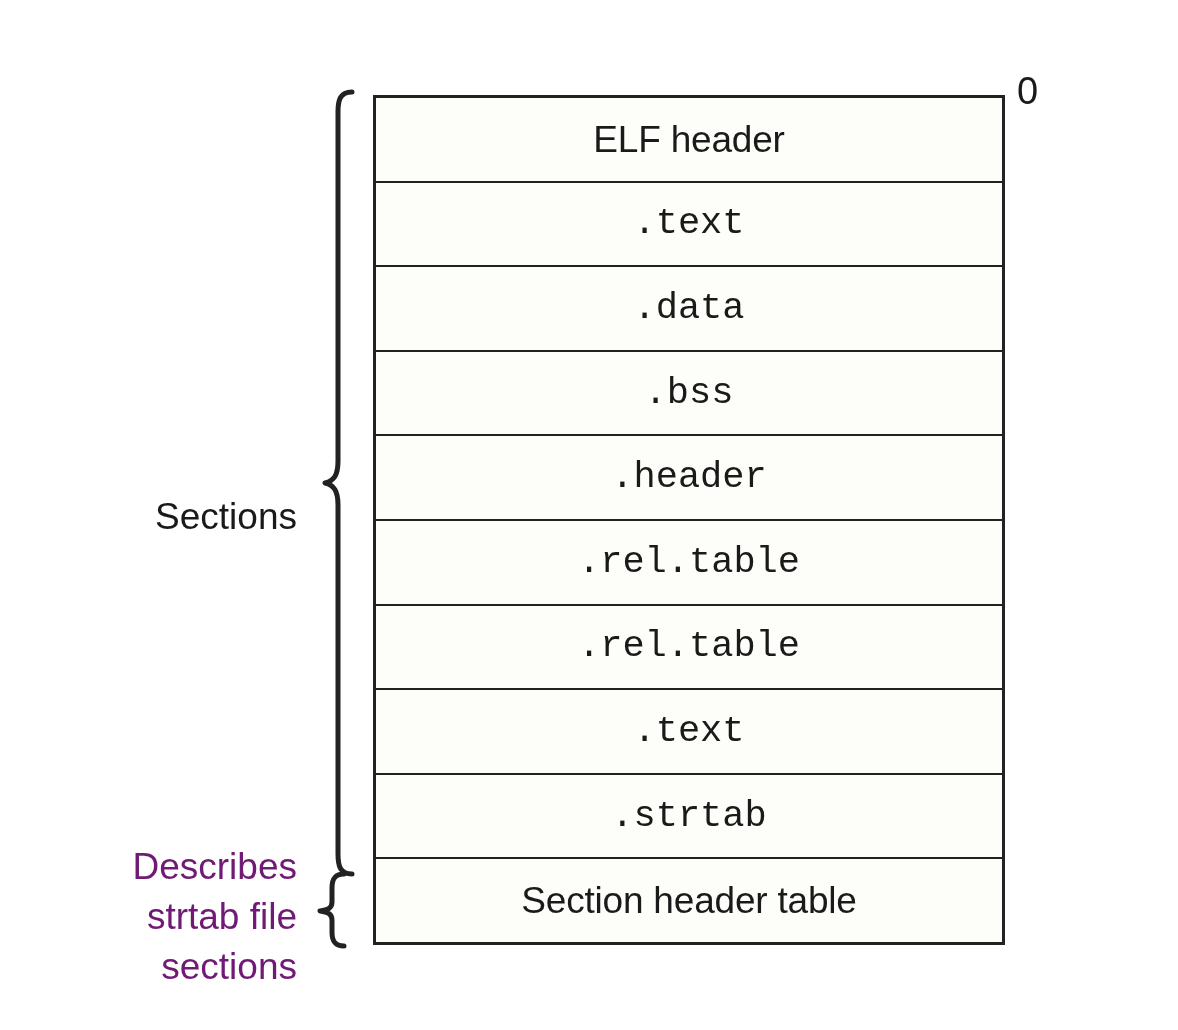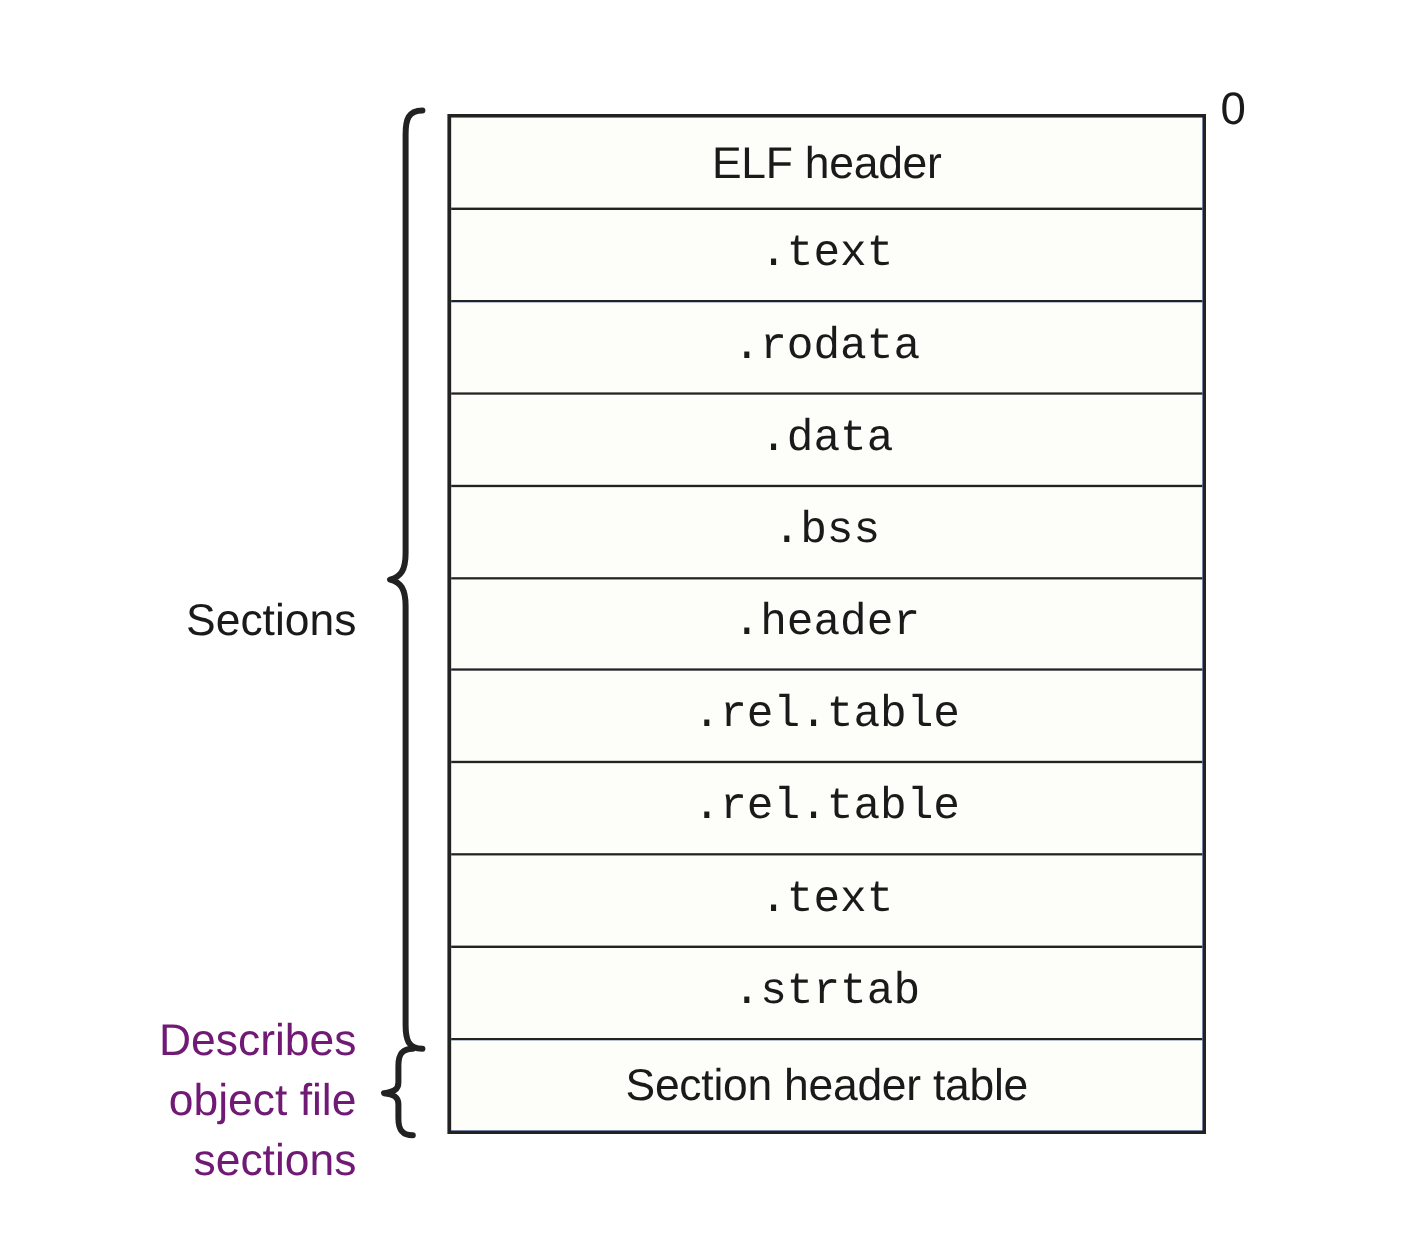--- a/index.html
+++ b/index.html
@@ -19,21 +19,21 @@
 
   
   #object-file-box {
     position: absolute;
     left: 373px;
     top: 95px;
     width: 632px;
     height: 850px;
     box-sizing: border-box;
     border: 3px solid #222222;
-    background: #1d4ed8;
+    background: #000000;
     display: flex;
     flex-direction: column;
   }
   .section-row {
     flex: 1 1 0;
     min-height: 0;
     box-sizing: border-box;
     border-bottom: 2px solid #222222;
     display: flex;
     align-items: center;
@@ -125,33 +125,30 @@
              C 18 38, 14 40, 6 41
              C 14 42, 18 44, 18 50
              L 18 62
              C 18 70, 20 76, 30 76" fill="none" stroke="#222222" stroke-width="5" stroke-linecap="round" stroke-linejoin="round"></path>
   </svg>
 
   <div id="sections-label">Sections</div>
 
   <div id="describes-label">
     <span class="line">Describes</span>
-    <span class="line">object file</span>
+    <span class="line">strtab file</span>
     <span class="line">sections</span>
   </div>
 
   <div id="object-file-box">
     <div class="section-row">
       <span class="row-label sans">ELF header</span>
     </div>
     <div class="section-row">
       <span class="row-label mono">.text</span>
-    </div>
-    <div class="section-row">
-      <span class="row-label mono">.rodata</span>
     </div>
     <div class="section-row">
       <span class="row-label mono">.data</span>
     </div>
     <div class="section-row">
       <span class="row-label mono">.bss</span>
     </div>
     <div class="section-row">
       <span class="row-label mono">.header</span>
     </div>

